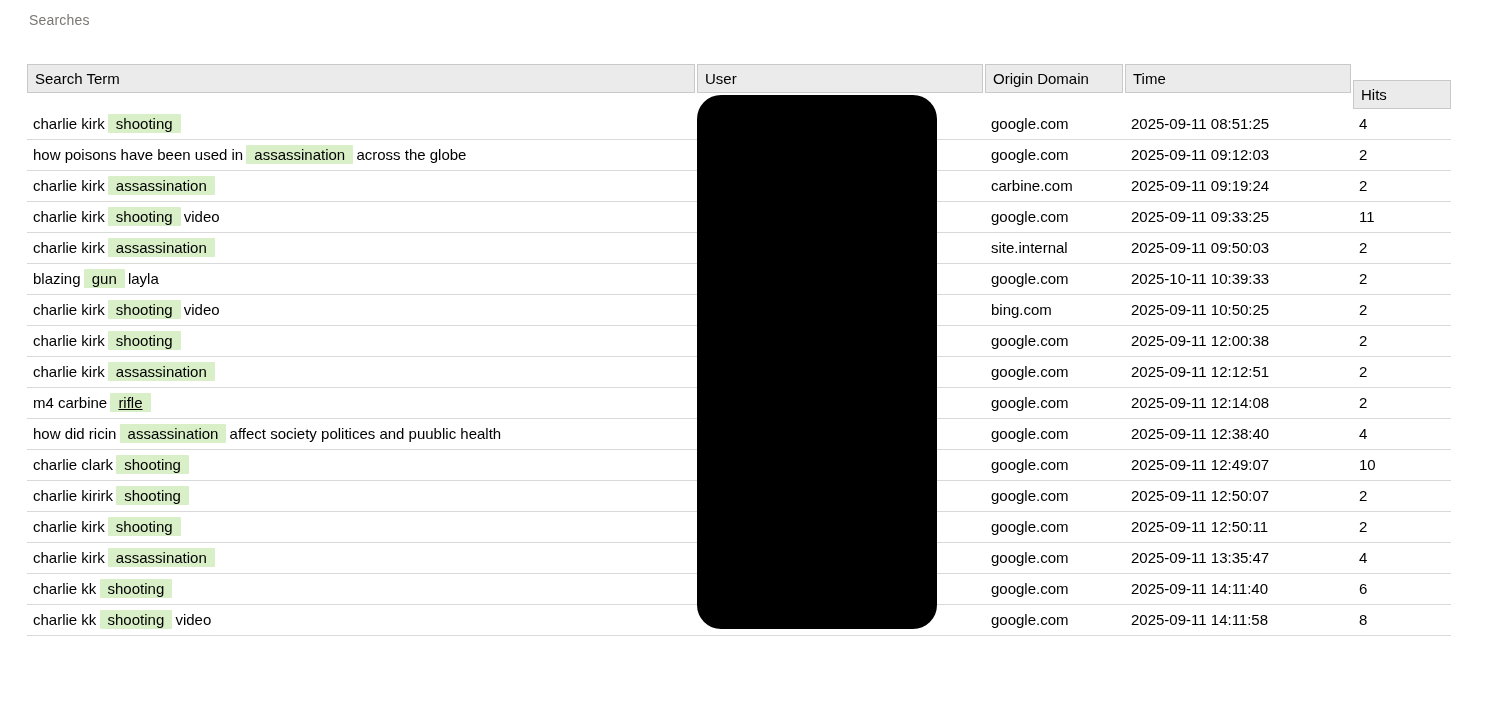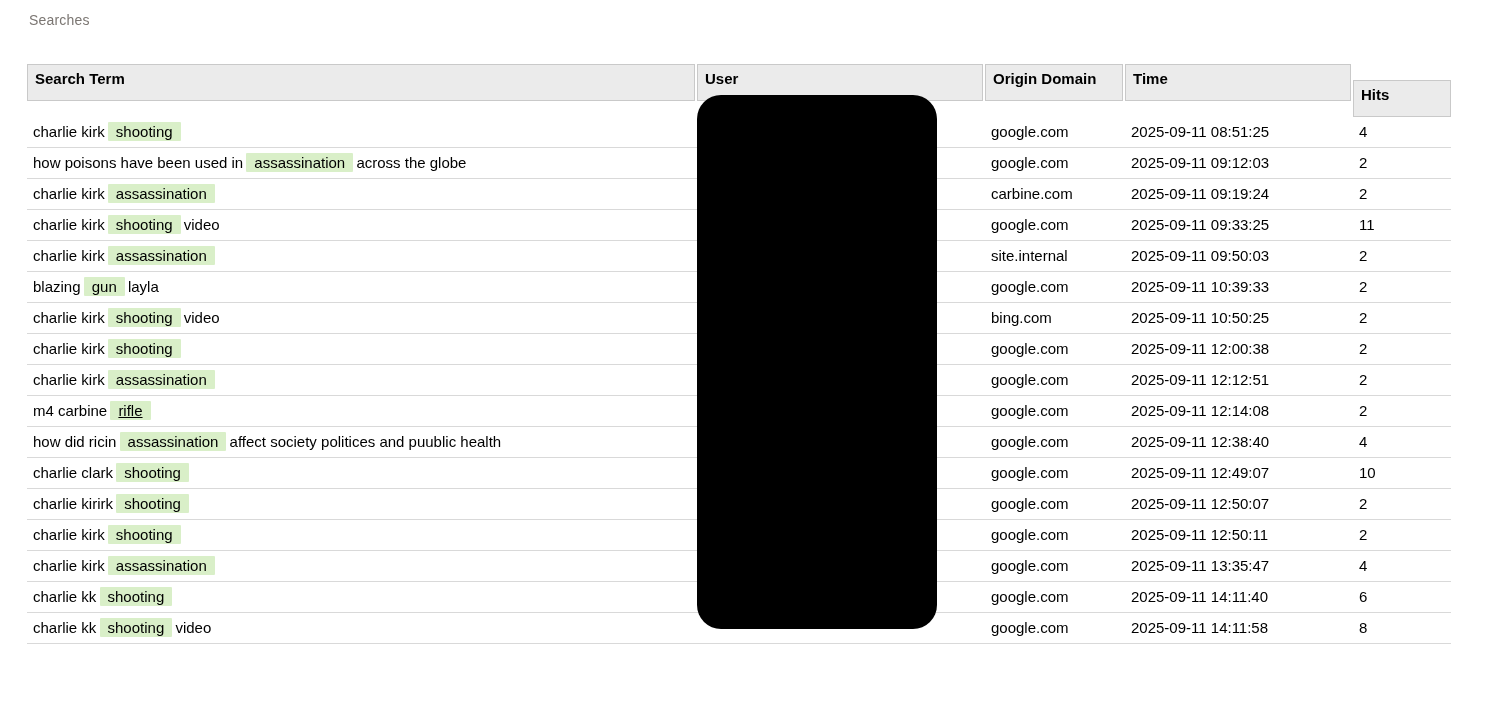--- a/index.html
+++ b/index.html
@@ -25,27 +25,27 @@
   .thead, .tr {
     display: grid;
     grid-template-columns: 670px 288px 140px 228px 98px;
   }
   .th {
     background: #ebebeb;
     border: 1px solid #c9c9c9;
     margin-right: 2px;
     padding: 5px 2px 5px 7px;
     font-size: 15px;
-    font-weight: bold;
+    font-weight: normal;
     color: #000;
     line-height: 17px;
     white-space: nowrap;
     overflow: hidden;
     box-sizing: border-box;
-    height: 37px;
+    height: 29px;
   }
   .th.last { margin-right: 0; }
   .right { text-align: left; }
   .tr { border-bottom: 1px solid #d9d9d9; }
   .td {
     padding: 6px 8px 6px 6px;
     font-size: 15px;
     color: #000;
     line-height: 18px;
     white-space: nowrap;
@@ -117,21 +117,21 @@
     <div class="td cell-user"></div>
     <div class="td cell-domain">site.internal</div>
     <div class="td right cell-time">2025-09-11 09:50:03</div>
     <div class="td right cell-hits">2</div>
   </div>
 
   <div class="tr">
     <div class="td cell-term"><span>blazing </span><span class="hl" style="background: rgb(217, 239, 200);">gun</span><span> layla</span></div>
     <div class="td cell-user"></div>
     <div class="td cell-domain">google.com</div>
-    <div class="td right cell-time">2025-09-11 10:39:33</div>
+    <div class="td right cell-time">2025-10-11 10:39:33</div>
     <div class="td right cell-hits">2</div>
   </div>
 
   <div class="tr">
     <div class="td cell-term"><span>charlie kirk </span><span class="hl" style="background: rgb(217, 239, 200);">shooting</span><span> video</span></div>
     <div class="td cell-user"></div>
     <div class="td cell-domain">bing.com</div>
     <div class="td right cell-time">2025-09-11 10:50:25</div>
     <div class="td right cell-hits">2</div>
   </div>

